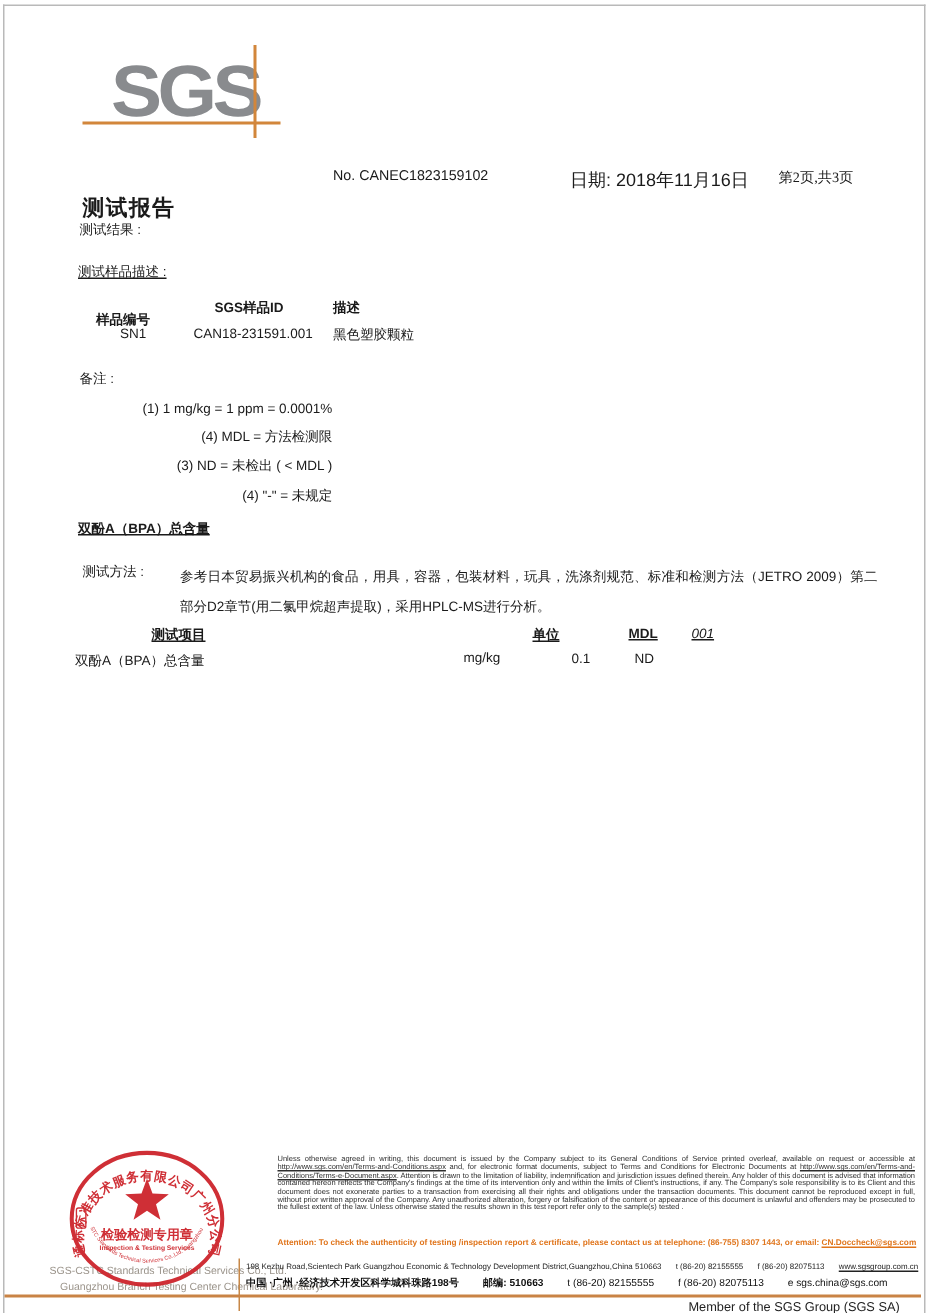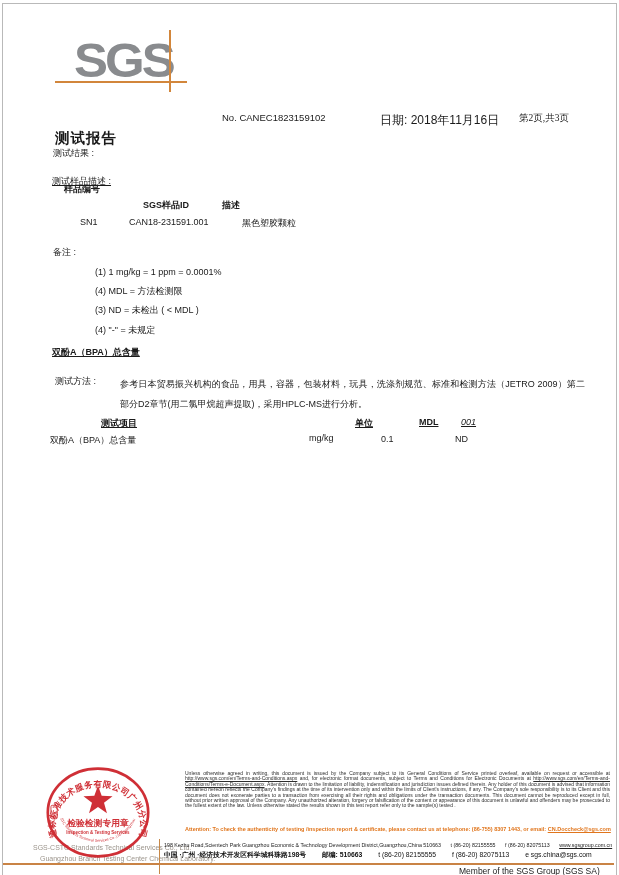--- a/index.html
+++ b/index.html
@@ -13,48 +13,48 @@
   .logo-text { left:74px; top:35px; font-size:51px; font-weight:bold; color:#898b8e;
     letter-spacing:-3px; line-height:1; transform:scaleY(0.95); }
   .logo-hline { left:55px; top:81px; width:132px; height:2px; background:#d2863b; }
   .logo-vline { left:169px; top:30px; width:2px; height:62px; background:#d2863b; }
 
   .doc-title { left:55px; top:113px; font-size:14.5px; font-weight:bold; letter-spacing:1px;margin-top:16px; }
   .report-no { left:222px; top:112px; font-size:9.5px; }
   .report-date { left:380px; top:112px; font-size:12px; }
   .page-info { left:519px; top:112px; font-size:9.5px;font-family:Liberation Serif, serif; }
 
-  .t9 { font-size:9px; }
+  .t9 { font-size:9px;text-align:right; }
   .results-label { left:53px; top:147px; }
   .sample-title { left:52px; top:175px; text-decoration:underline; }
 
   .sh { font-weight:bold; }
-  .col-h1 { left:64px; top:183px; }
+  .col-h1 { left:64px; top:207px; }
   .col-h2 { left:143px; top:199px; }
   .col-h3 { left:222px; top:199px; }
   .cell-r1c1 { left:80px; top:217px; }
   .cell-r1c2 { left:129px; top:217px; }
-  .cell-r1c3 { left:222px; top:217px;margin-left:20px; }
+  .cell-r1c3 { left:222px; top:217px; }
 
   .notes-label { left:53px; top:246px; }
   .notes-list { left:95px; top:263px; line-height:19.2px; }
 
   .bpa-title { left:52px; top:346px; font-weight:bold; text-decoration:underline; }
   .method-label { left:55px; top:375px; }
   .method-text { left:120px; top:375px; width:465px; line-height:19.5px; text-align:justify; }
 
   .rt-h { font-weight:bold; text-decoration:underline;padding-left:42px; }
   .rt-item-h  { left:59px;  top:417px; }
   .rt-unit-h  { left:313px; top:417px; }
   .rt-mdl-h   { left:377px; top:417px; }
   .rt-001-h   { left:419px; top:417px; font-style:italic; font-weight:normal; }
   .rt-item    { left:50px;  top:434px; }
   .rt-unit    { left:309px; top:433px; }
   .rt-mdl     { left:381px; top:434px; }
-  .rt-nd      { left:423px; top:434px;margin-left:32px; }
+  .rt-nd      { left:423px; top:434px; }
 
   
   .company-1 { left:33px; top:844px; font-size:7px; color:#9b948b; white-space:nowrap; }
   .company-2 { left:40px; top:855px; font-size:7px; color:#9b948b; white-space:nowrap; }
 
   .stamp { left:44px; top:765px; width:108px; height:95px; opacity:0.93; }
 
   .disclaimer { left:185px; top:771px; width:425px; font-size:5px; line-height:5.4px;
     text-align:justify; color:#2e2e2e; }
   .u { text-decoration:underline; }

